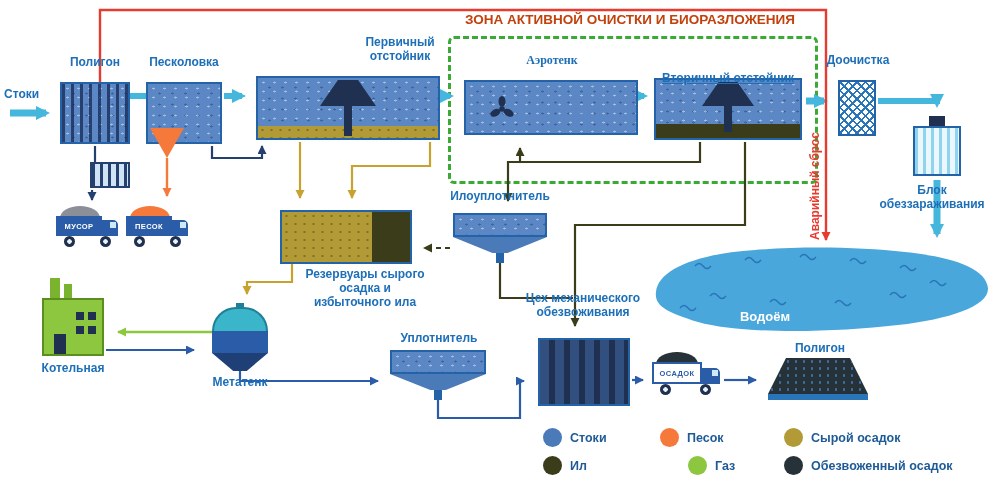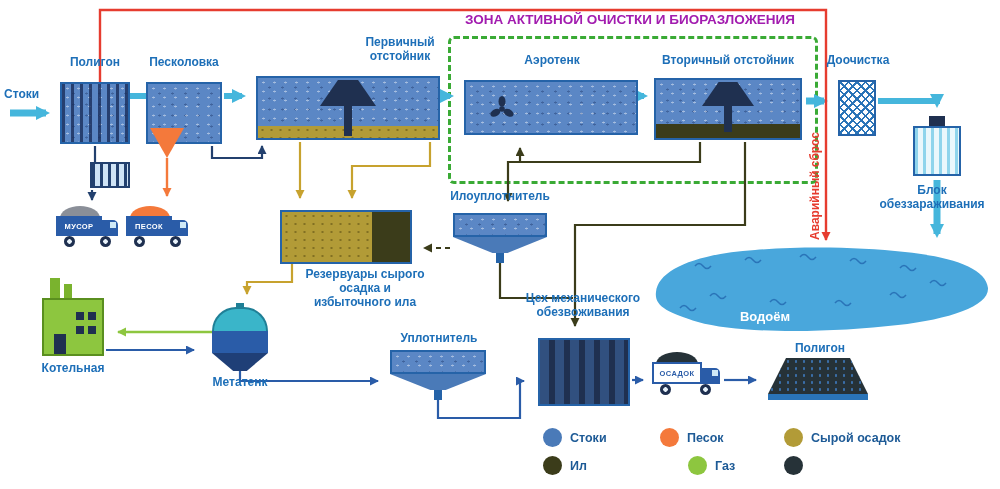--- a/index.html
+++ b/index.html
@@ -1,21 +1,21 @@
 <!DOCTYPE html>
 <html><head>
 <meta charset="utf-8">
 <style>
   html,body{margin:0;padding:0;background:#fff;}
   .stage{position:relative;width:1000px;height:489px;background:#fff;overflow:hidden;
          font-family:"Liberation Sans",sans-serif;}
   svg.layer{position:absolute;left:0;top:0;z-index:1;}
   .zone{position:absolute;left:448px;top:36px;width:364px;height:142px;border:3px dashed #3aaa35;border-radius:6px;z-index:0;}
   .lbl{position:absolute;color:#1d6fb8;font-weight:bold;font-size:12px;line-height:1.15;text-align:center;z-index:3;}
-  .lbl.green{color:#a21caf;font-size:13.5px;}
+  .lbl.green{color:#c2410c;font-size:13.5px;}
   .lbl.red-rot{color:#e63c2f;transform:rotate(-90deg);}
   .lbl.white{color:#fff;font-size:13px;}
   .node{position:absolute;z-index:2;}
   .tank{position:absolute;z-index:2;border:2px solid #2563a8;box-sizing:border-box;}
   .water{background-color:#5b87c5;
     background-image:radial-gradient(rgba(255,255,255,.45) 1px,transparent 1.4px),
                      radial-gradient(rgba(20,40,90,.38) 1px,transparent 1.4px);
     background-size:11px 9px,13px 11px;background-position:0 0,5px 4px;}
   .grill{position:absolute;inset:0;background:repeating-linear-gradient(90deg,rgba(25,45,90,.8) 0 3px,transparent 3px 9px);}
   .sediment{position:absolute;left:0;right:0;bottom:0;}
@@ -263,22 +263,22 @@
   <div class="node" style="left:768px;top:358px;width:100px;height:44px;">
     <div class="mound"></div>
     <div class="mound-base"></div>
   </div>
 
   <div class="lbl green" style="left:450px;top:12px;width:360px;">ЗОНА АКТИВНОЙ ОЧИСТКИ И БИОРАЗЛОЖЕНИЯ</div>
   <div class="lbl" style="left:4px;top:88px;width:48px;text-align:left;">Стоки</div>
   <div class="lbl" style="left:58px;top:56px;width:74px;">Полигон</div>
   <div class="lbl" style="left:138px;top:56px;width:92px;">Песколовка</div>
   <div class="lbl" style="left:350px;top:36px;width:100px;">Первичный отстойник</div>
-  <div class="lbl" style="left:512px;top:54px;width:80px;">Аэротенк</div>
-  <div class="lbl" style="left:648px;top:54px;width:160px;">Вторичный отстойник</div>
+  <div class="lbl" style="left:512px;top:54px;width:80px;font-family:Liberation Serif, serif;">Аэротенк</div>
+  <div class="lbl" style="left:648px;top:72px;width:160px;text-decoration:underline;">Вторичный отстойник</div>
   <div class="lbl" style="left:816px;top:54px;width:84px;">Доочистка</div>
   <div class="lbl" style="left:876px;top:184px;width:112px;">Блок обеззараживания</div>
   <div class="lbl red-rot" style="left:752px;top:178px;width:130px;height:16px;">Аварийный сброс</div>
   <div class="lbl white" style="left:720px;top:298px;width:90px;margin-top:12px;">Водоём</div>
   <div class="lbl" style="left:438px;top:190px;width:124px;">Илоуплотнитель</div>
   <div class="lbl" style="left:498px;top:292px;width:170px;">Цех механического обезвоживания</div>
   <div class="lbl" style="left:300px;top:268px;width:130px;">Резервуары сырого осадка и избыточного ила</div>
   <div class="lbl" style="left:384px;top:332px;width:110px;">Уплотнитель</div>
   <div class="lbl" style="left:206px;top:376px;width:68px;">Метатенк</div>
   <div class="lbl" style="left:34px;top:362px;width:78px;">Котельная</div>
@@ -299,15 +299,16 @@
   <div class="legend-item" style="left:660px;top:456px;margin-left:28px;">
     <div class="legend-dot c-gaz"></div>
     <span>Газ</span>
   </div>
   <div class="legend-item" style="left:784px;top:428px;">
     <div class="legend-dot c-syroy"></div>
     <span>Сырой осадок</span>
   </div>
   <div class="legend-item" style="left:784px;top:456px;">
     <div class="legend-dot c-obezv"></div>
+    <span>Обезвоженный осадок</span>
   </div>
 
 </div>
 
 </body></html>

